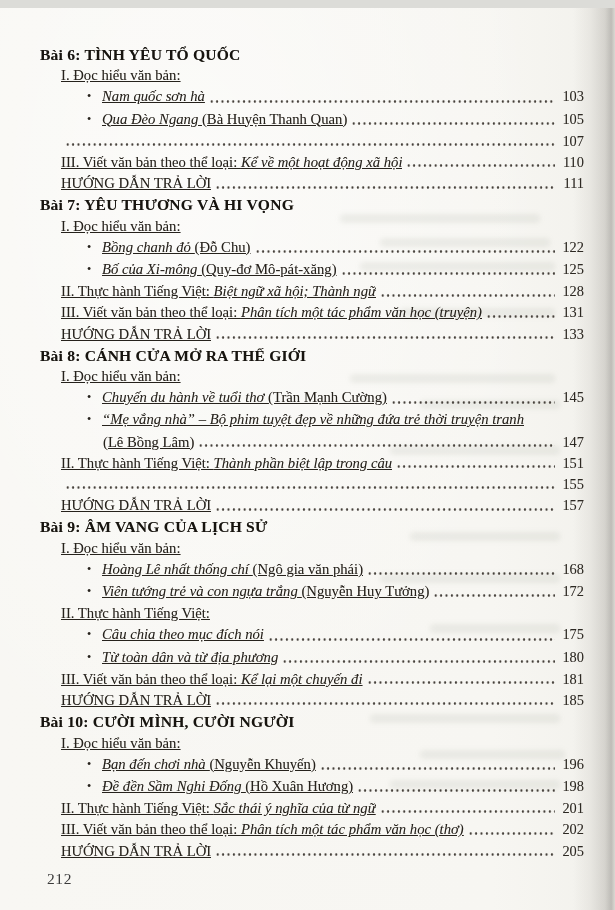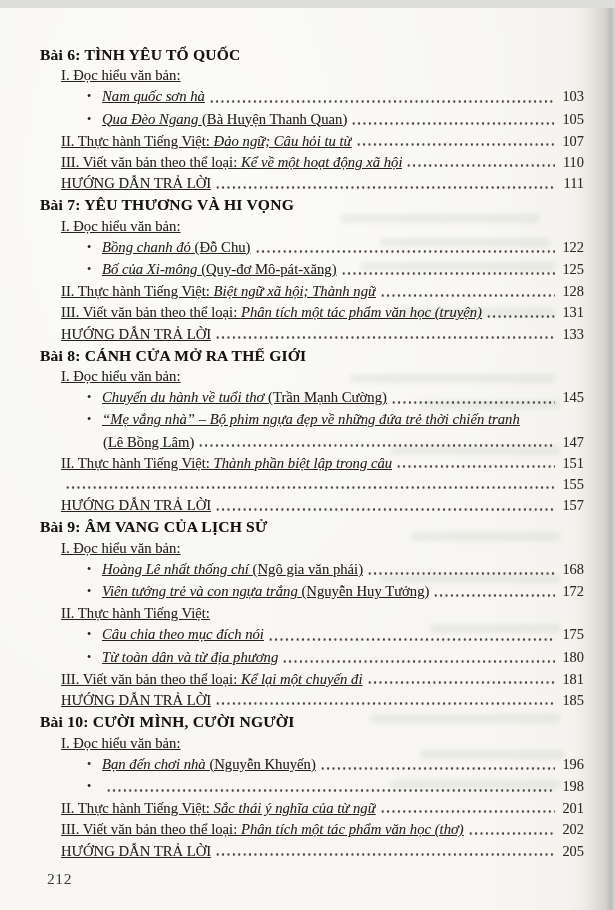--- a/index.html
+++ b/index.html
@@ -103,21 +103,20 @@
           <span class="leader"></span>
           <span class="pagenum">103</span>
         </div>
         <div class="toc-row indent-2">
           <span class="bullet">•</span>
           <span class="txt"><span class="it">Qua Đèo Ngang </span><span>(Bà Huyện Thanh Quan)</span></span>
           <span class="leader"></span>
           <span class="pagenum">105</span>
         </div>
         <div class="toc-row indent-1">
-          <span class="txt"><span>II. Thực hành Tiếng Việt: </span><span class="it">Đảo ngữ; Câu hỏi tu từ</span></span>
           <span class="leader"></span>
           <span class="pagenum">107</span>
         </div>
         <div class="toc-row indent-1">
           <span class="txt"><span>III. Viết văn bản theo thể loại: </span><span class="it">Kể về một hoạt động xã hội </span></span>
           <span class="leader"></span>
           <span class="pagenum">110</span>
         </div>
         <div class="toc-row indent-1">
           <span class="txt"><span>HƯỚNG DẪN TRẢ LỜI</span></span>
@@ -160,21 +159,21 @@
           <span class="txt"><span>I. Đọc hiểu văn bản:</span></span>
         </div>
         <div class="toc-row indent-2">
           <span class="bullet">•</span>
           <span class="txt"><span class="it">Chuyến du hành về tuổi thơ </span><span>(Trần Mạnh Cường)</span></span>
           <span class="leader"></span>
           <span class="pagenum">145</span>
         </div>
         <div class="toc-row indent-2">
           <span class="bullet">•</span>
-          <span class="txt"><span class="it">“Mẹ vắng nhà” – Bộ phim ngựa đẹp về những đứa trẻ thời chiến tranh</span></span>
+          <span class="txt"><span class="it">“Mẹ vắng nhà” – Bộ phim tuyệt đẹp về những đứa trẻ thời truyện tranh</span></span>
         </div>
         <div class="toc-row indent-3">
           <span class="txt"><span>(Lê Bồng Lâm)</span></span>
           <span class="leader"></span>
           <span class="pagenum">147</span>
         </div>
         <div class="toc-row indent-1">
           <span class="txt"><span>II. Thực hành Tiếng Việt: </span><span class="it">Thành phần biệt lập trong câu</span></span>
           <span class="leader"></span>
           <span class="pagenum">151</span>
@@ -234,20 +233,21 @@
           <span class="txt"><span>I. Đọc hiểu văn bản:</span></span>
         </div>
         <div class="toc-row indent-2">
           <span class="bullet">•</span>
           <span class="txt"><span class="it">Bạn đến chơi nhà </span><span>(Nguyễn Khuyến) </span></span>
           <span class="leader"></span>
           <span class="pagenum">196</span>
         </div>
         <div class="toc-row indent-2">
           <span class="bullet">•</span>
+          <span class="txt"><span class="it">Đề đền Sầm Nghi Đống </span><span>(Hồ Xuân Hương) </span></span>
           <span class="leader"></span>
           <span class="pagenum">198</span>
         </div>
         <div class="toc-row indent-1">
           <span class="txt"><span>II. Thực hành Tiếng Việt: </span><span class="it">Sắc thái ý nghĩa của từ ngữ </span></span>
           <span class="leader"></span>
           <span class="pagenum">201</span>
         </div>
         <div class="toc-row indent-1">
           <span class="txt"><span>III. Viết văn bản theo thể loại: </span><span class="it">Phân tích một tác phẩm văn học (thơ)</span></span>

